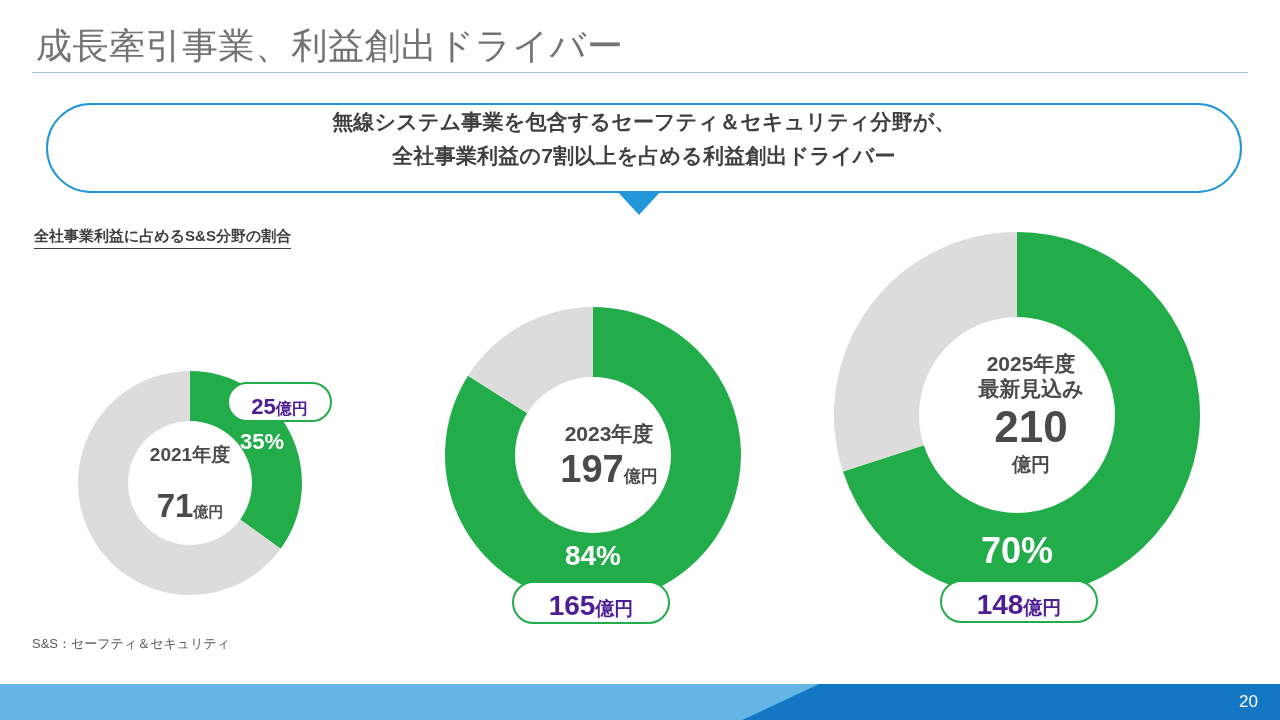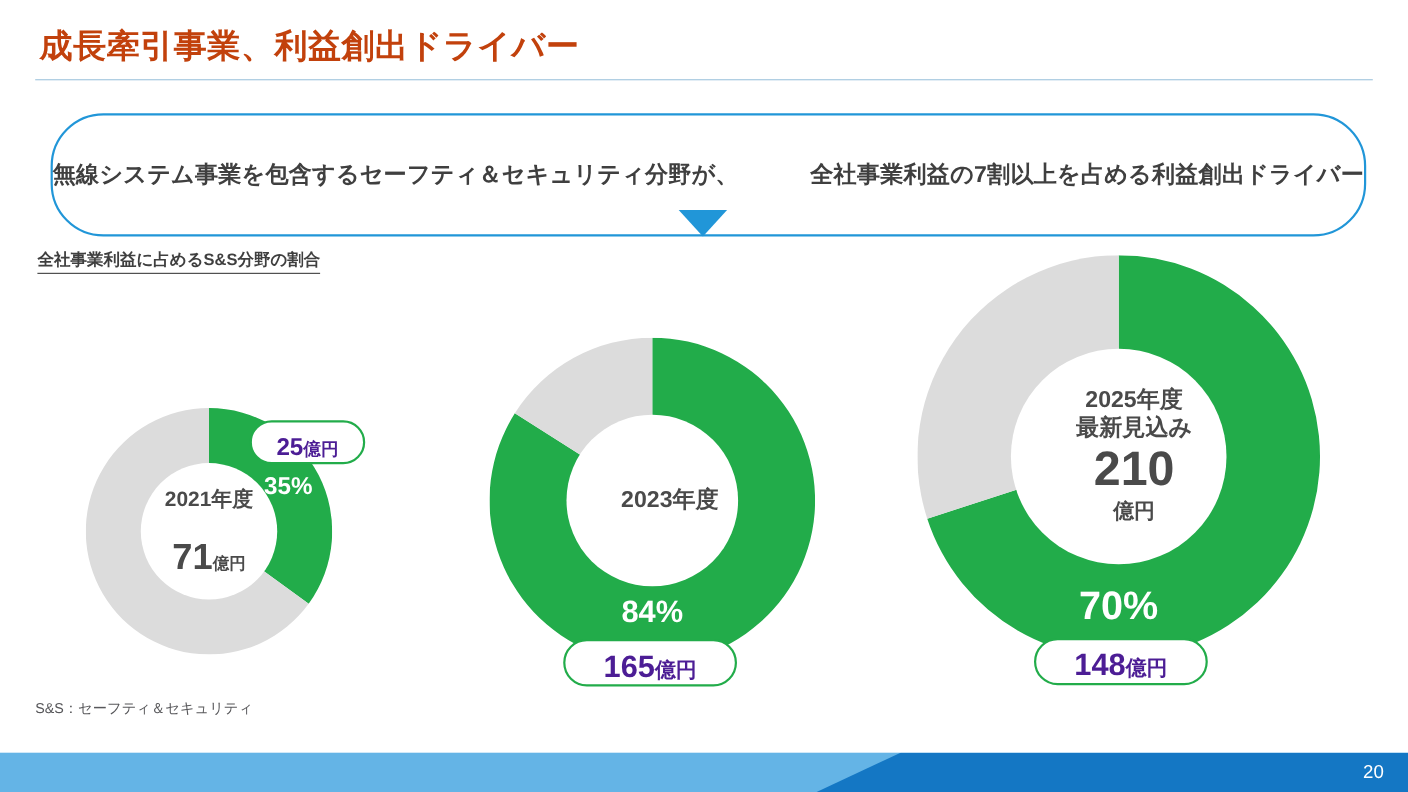--- a/index.html
+++ b/index.html
@@ -14,50 +14,50 @@
     overflow: hidden;
     font-family: "Liberation Sans", "DejaVu Sans", sans-serif;
     color: #404040;
   }
 
   
   .slide-title {
     position: absolute;
     left: 36px;
     top: 22px;
-    font-size: 30px;
-    font-weight: 700;
-    color: #c2410c;
+    font-size: 36px;
+    font-weight: 400;
+    color: #737373;
     letter-spacing: 0.5px;
     white-space: nowrap;
   }
   .title-rule {
     position: absolute;
     left: 32px;
     top: 72px;
     width: 1216px;
     height: 1px;
     background: #9EC4DC;
   }
 
   
   .callout {
     position: absolute;
     left: 46px;
     top: 103px;
     width: 1196px;
-    height: 112px;
+    height: 90px;
     box-sizing: border-box;
     border: 2.5px solid #2196D8;
     border-radius: 48px;
     background: #ffffff;
     display: flex;
-    flex-direction: row;
+    flex-direction: column;
     align-items: center;
-    justify-content: space-between;
+    justify-content: flex-start;
   }
   .callout-line {
     font-size: 21px;
     font-weight: bold;
     color: #3F3F3F;
     line-height: 1.62;
     white-space: nowrap;
     letter-spacing: 0.2px;
   }
   .callout-arrow {
@@ -209,20 +209,23 @@
 </div>
 
 <div class="donut-wrap" style="left:445px; top:307px; width:296px; height:296px;">
   <svg class="donut" width="296" height="296" viewBox="0 0 296 296">
       <path d="M 148 148 L 148 0 A 148 148 0 1 1 23.039467025701725 68.69763434310858 Z" fill="#22AC4A"></path>
       <path d="M 148 148 L 23.039467025701725 68.69763434310858 A 148 148 0 0 1 147.99999999999997 0 Z" fill="#DCDCDC"></path>
       <circle cx="148" cy="148" r="78" fill="#ffffff"></circle>
     </svg>
   <div class="donut-center" style="left:86px; top:70px; width:156px; height:156px;">
     <div class="center-label" style="font-size:21px;">2023年度</div>
+    <div class="center-value" style="font-size:38px; margin-top:4px;">
+      <span>197</span><span class="center-unit" style="font-size:17px;">億円</span>
+    </div>
   </div>
   <div class="pct-label" style="left:98px; top:233px; width:100px; font-size:28px;">84%</div>
 </div>
 <div class="badge" style="left:512px; top:581px; width:158px; height:43px; font-size:28px;">
   <span>165</span>
     <span class="badge-unit" style="font-size:19px;">億円</span>
 </div>
 
 <div class="donut-wrap" style="left:834px; top:232px; width:366px; height:366px;">
   <svg class="donut" width="366" height="366" viewBox="0 0 366 366">

